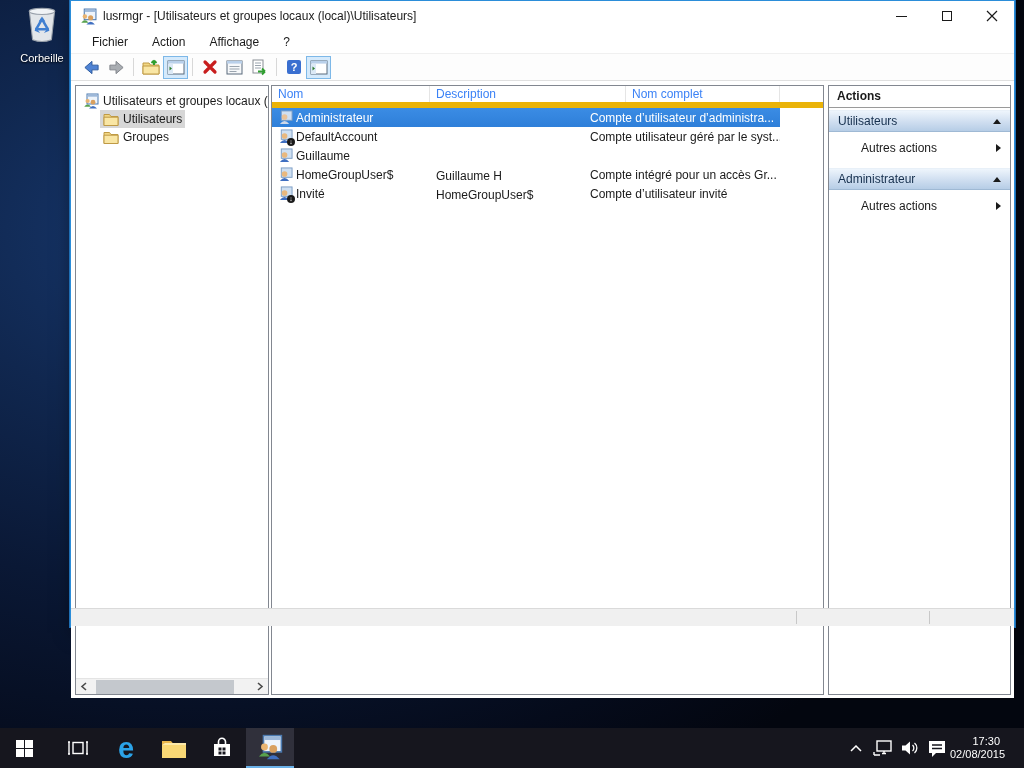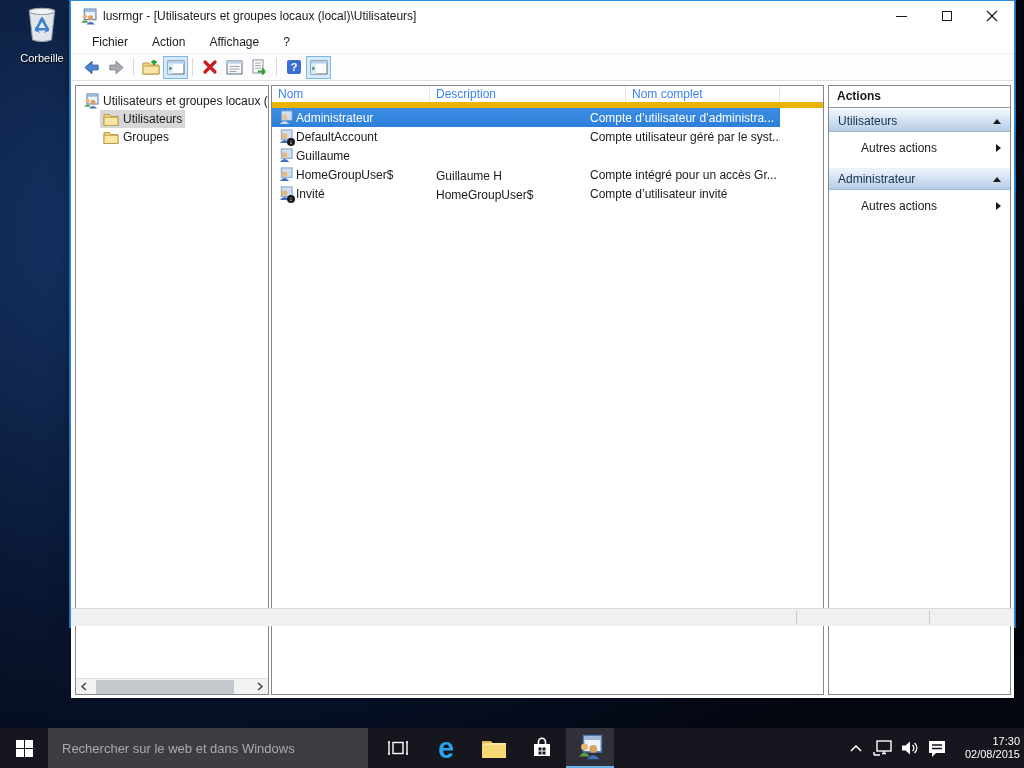--- a/index.html
+++ b/index.html
@@ -77,21 +77,21 @@
   .tb-start { width:48px; }
   .start-grid { display:grid; grid-template-columns:8px 8px; grid-template-rows:8px 8px; gap:1px; }
   .start-grid div { background:#fff; }
   .tb-search { width:320px; background:#3c3c43; display:flex; align-items:center; }
   .tb-search input { width:100%; height:100%; background:transparent; border:none; outline:none; color:#cfcfcf; font-size:13px; padding-left:14px; font-family:"Liberation Sans",sans-serif; }
   .tb-search input::placeholder { color:#a9a9af; opacity:1; }
   .tb-active { background:#30303b; border-bottom:2px solid #6ab1e8; }
   .edge-e { color:#2ba3e8; font-size:29px; font-weight:bold; line-height:29px; }
   .tray { margin-left:auto; display:flex; align-items:center; }
   .tray-cell { width:27px; display:flex; align-items:center; justify-content:center; height:40px; }
-  .clock { width:74px; color:#fff; font-size:11px; text-align:right; line-height:13px; padding-right:4px; }
+  .clock { width:74px; color:#fff; font-size:11px; text-align:right; line-height:13px; padding-right:24px; }
 </style>
 </head>
 <body>
 
 <div class="desktop">
 
   <div class="desktop-icon">
     <svg width="42" height="42" viewBox="0 0 40 40">
       <path d="M8 7 L32 7 L29 34 Q20 37.5 11 34 Z" fill="#e2e6ea" stroke="#98a0aa" stroke-width="1"></path>
       <ellipse cx="20" cy="7" rx="12.2" ry="3" fill="#f0f3f6" stroke="#98a0aa" stroke-width="1"></ellipse>
@@ -373,23 +373,20 @@
   <div class="taskbar">
     <div class="tb-cell tb-start">
       <div class="start-grid">
           <div></div>
           <div></div>
           <div></div>
           <div></div>
         </div>
     </div>
 
-    <div class="tb-search">
-      <input type="text" placeholder="Rechercher sur le web et dans Windows" style="">
-    </div>
 
     <div class="tb-cell" style="margin-left:6px;">
       <svg width="22" height="16" viewBox="0 0 22 16">
         <path d="M2 2 v12 M1 2 h2 M1 14 h2" stroke="#fff" stroke-width="1.4" fill="none"></path>
         <rect x="6" y="2.5" width="10" height="11" fill="none" stroke="#fff" stroke-width="1.4"></rect>
         <path d="M20 2 v12 M19 2 h2 M19 14 h2" stroke="#fff" stroke-width="1.4" fill="none"></path>
       </svg>
     </div>
 
     <div class="tb-cell">

